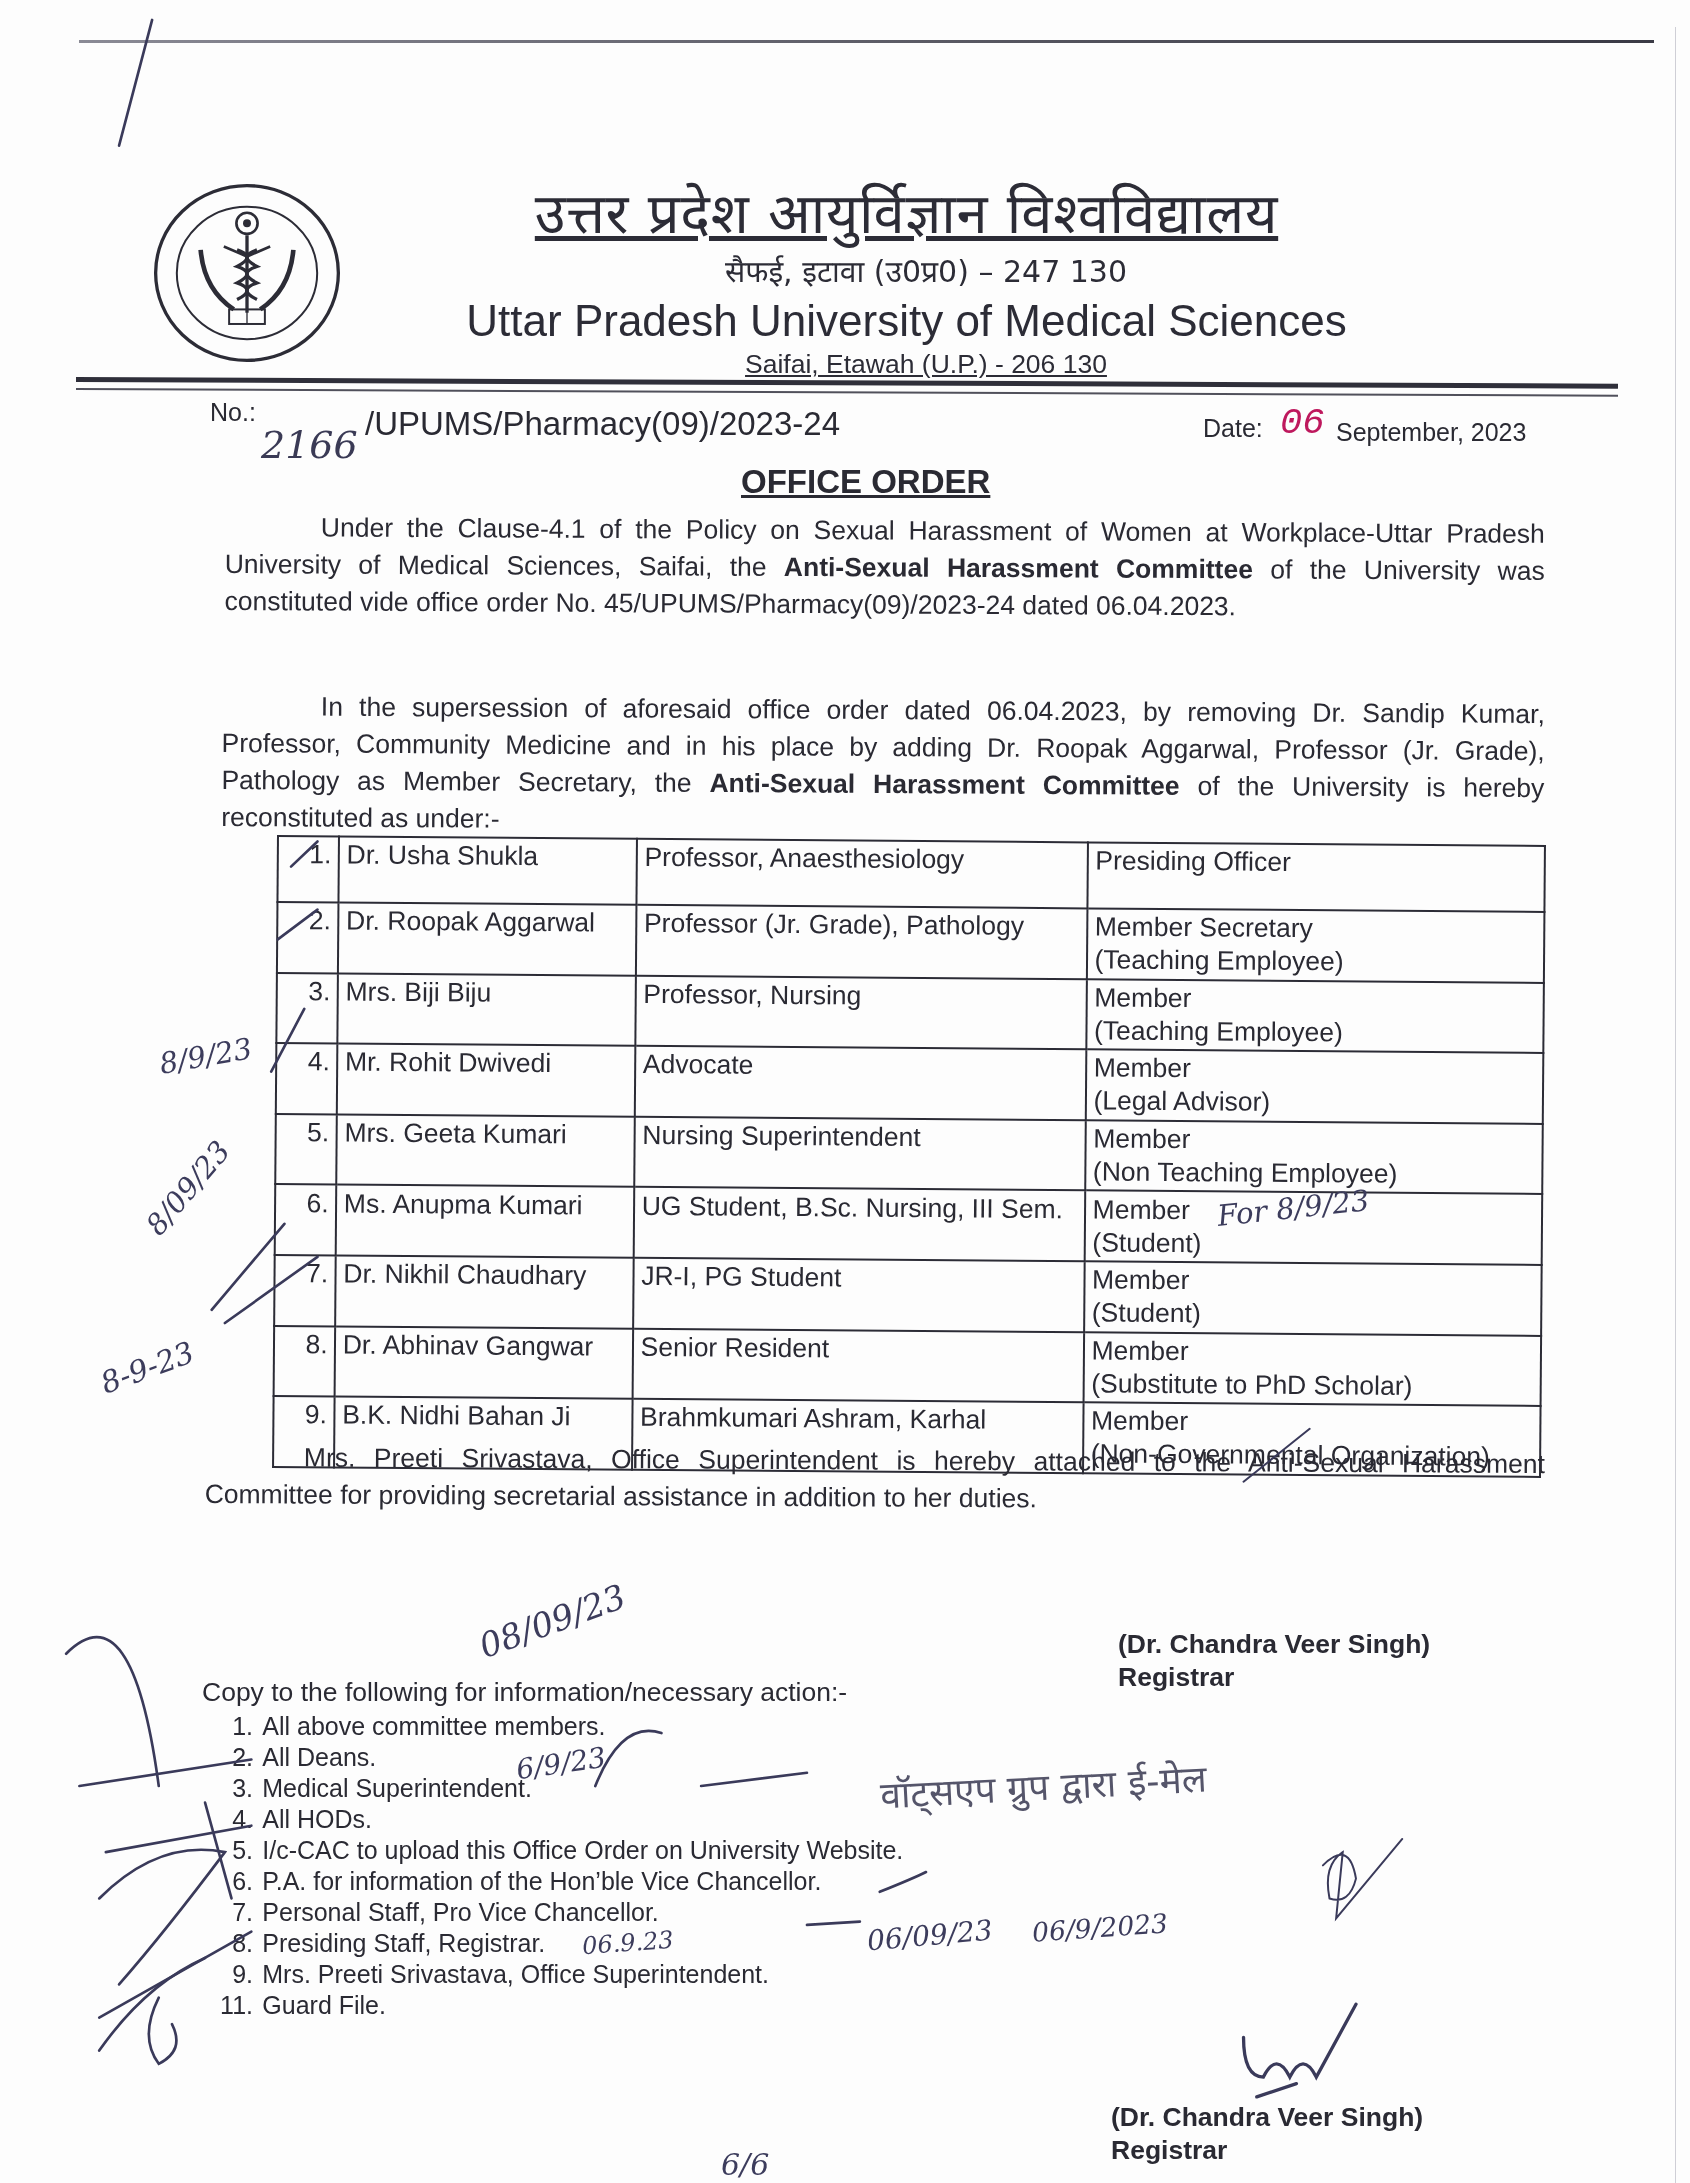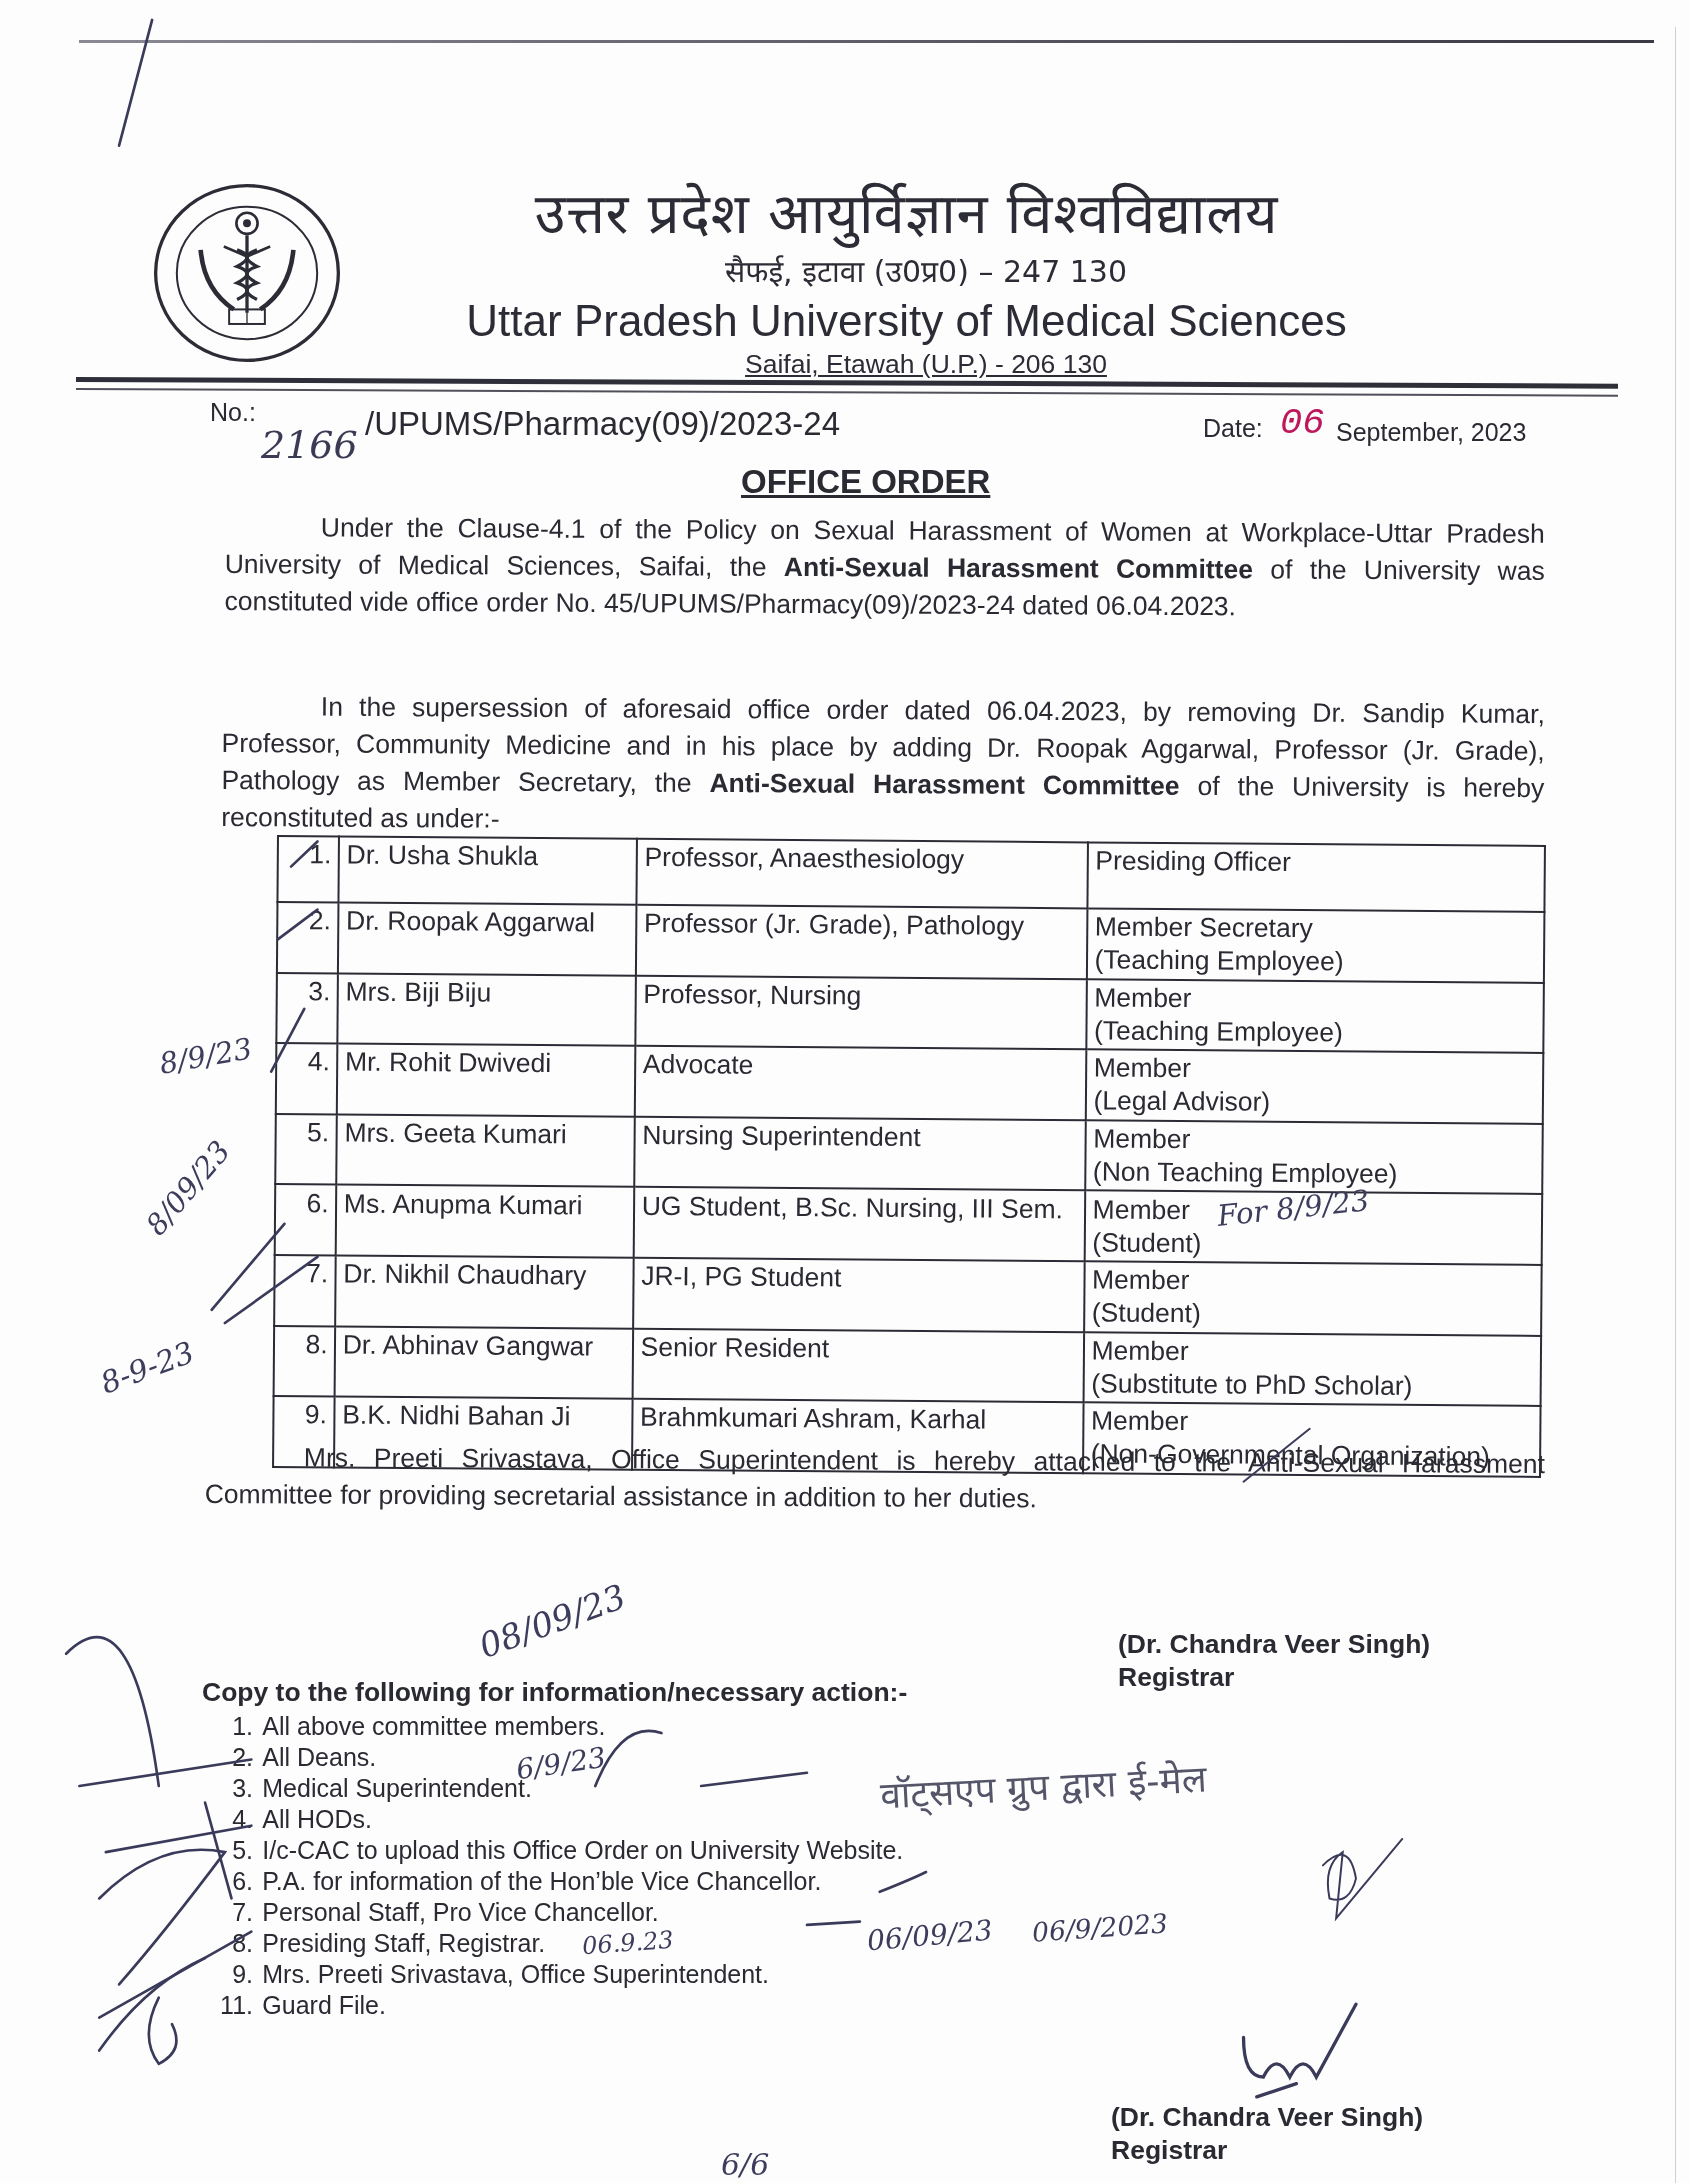--- a/index.html
+++ b/index.html
@@ -7,21 +7,21 @@
     width:1690px; height:2183px; position:relative; overflow:hidden;
     background:#fdfdfd; color:#2a2a33;
     font-family:"Liberation Sans", sans-serif;
   }
   .abs { position:absolute; }
   .top-rule { left:79px; top:40px; width:1575px; height:3.3px; background:linear-gradient(90deg,#8a8a95,#55555f 60%,#3a3a45); }
   .right-edge { left:1675px; top:26.5px; width:1.3px; height:2157px; background:#cfcfd6; }
 
   
   .logo { left:151px; top:177px; width:192px; height:192px; }
-  .hindi-title { left:397px; top:173px; width:1019px; text-align:center; font-family:"DejaVu Sans", sans-serif; font-size:56px; letter-spacing:0.7px; color:#2c2c36; }
+  .hindi-title { left:397px; top:173px; width:1019px; text-align:center; font-family:"DejaVu Sans", sans-serif; font-size:56px; letter-spacing:0.7px; color:#2c2c36;text-decoration:underline; }
   .hindi-addr { left:595px; top:250px; width:662px; text-align:center; font-family:"DejaVu Sans", sans-serif; font-size:30px; color:#2c2c36; }
   .eng-title { left:397px; top:296px; width:1019px; text-align:center; font-size:44px; color:#2c2c36; }
   .eng-addr { left:595px; top:349px; width:662px; text-align:center; font-size:26.5px; color:#2c2c36; }
   .eng-addr span { text-decoration:underline; }
   .head-rule1 { left:76px; top:377px; width:1542px; height:5.3px; background:#2f2f3a; transform:rotate(0.25deg); transform-origin:left; }
   .head-rule2 { left:76px; top:388px; width:1542px; height:2px; background:#50505b; transform:rotate(0.25deg); transform-origin:left; }
 
   
   .no-label { left:210px; top:398px; font-size:25px; }
   .no-hand { left:261px; top:423px; font-family:"DejaVu Serif", serif; font-style:italic; font-size:38px; color:#3a3a55; }
@@ -43,21 +43,21 @@
   .tbl td.name { width:284px; }
   .tbl td.desig { width:437px; }
   .tbl tr { height:66px; }
 
   .p3 { left:205px; top:1439px; width:1340px; text-indent:99px; transform:rotate(0.3deg); transform-origin:left top; }
 
   .sig-block { text-align:left; font-size:26.5px; font-weight:bold; line-height:33px; color:#2a2a33; }
   .sig1 { left:1118px; top:1628px; width:397px; }
   .sig2 { left:1111px; top:2101px; width:397px; }
 
-  .copy-head { left:202px; top:1677px; font-size:26.5px; font-weight:bold; }
+  .copy-head { left:202px; top:1677px; font-size:26.5px; font-weight:normal; }
   .copy-list { left:205px; top:1711px; list-style:none; margin:0; padding:0; font-size:25px; line-height:31px; }
   .copy-list li { display:flex; }
   .copy-list .n { width:48px; text-align:right; padding-right:9.3px; }
 
   .hw { position:absolute; font-family:"DejaVu Serif", serif; font-style:italic; color:#3c3c5c; white-space:nowrap; }
   svg.ink { position:absolute; left:0; top:0; width:1690px; height:2183px; pointer-events:none; }
 </style>
 </head>
 <body>
 

